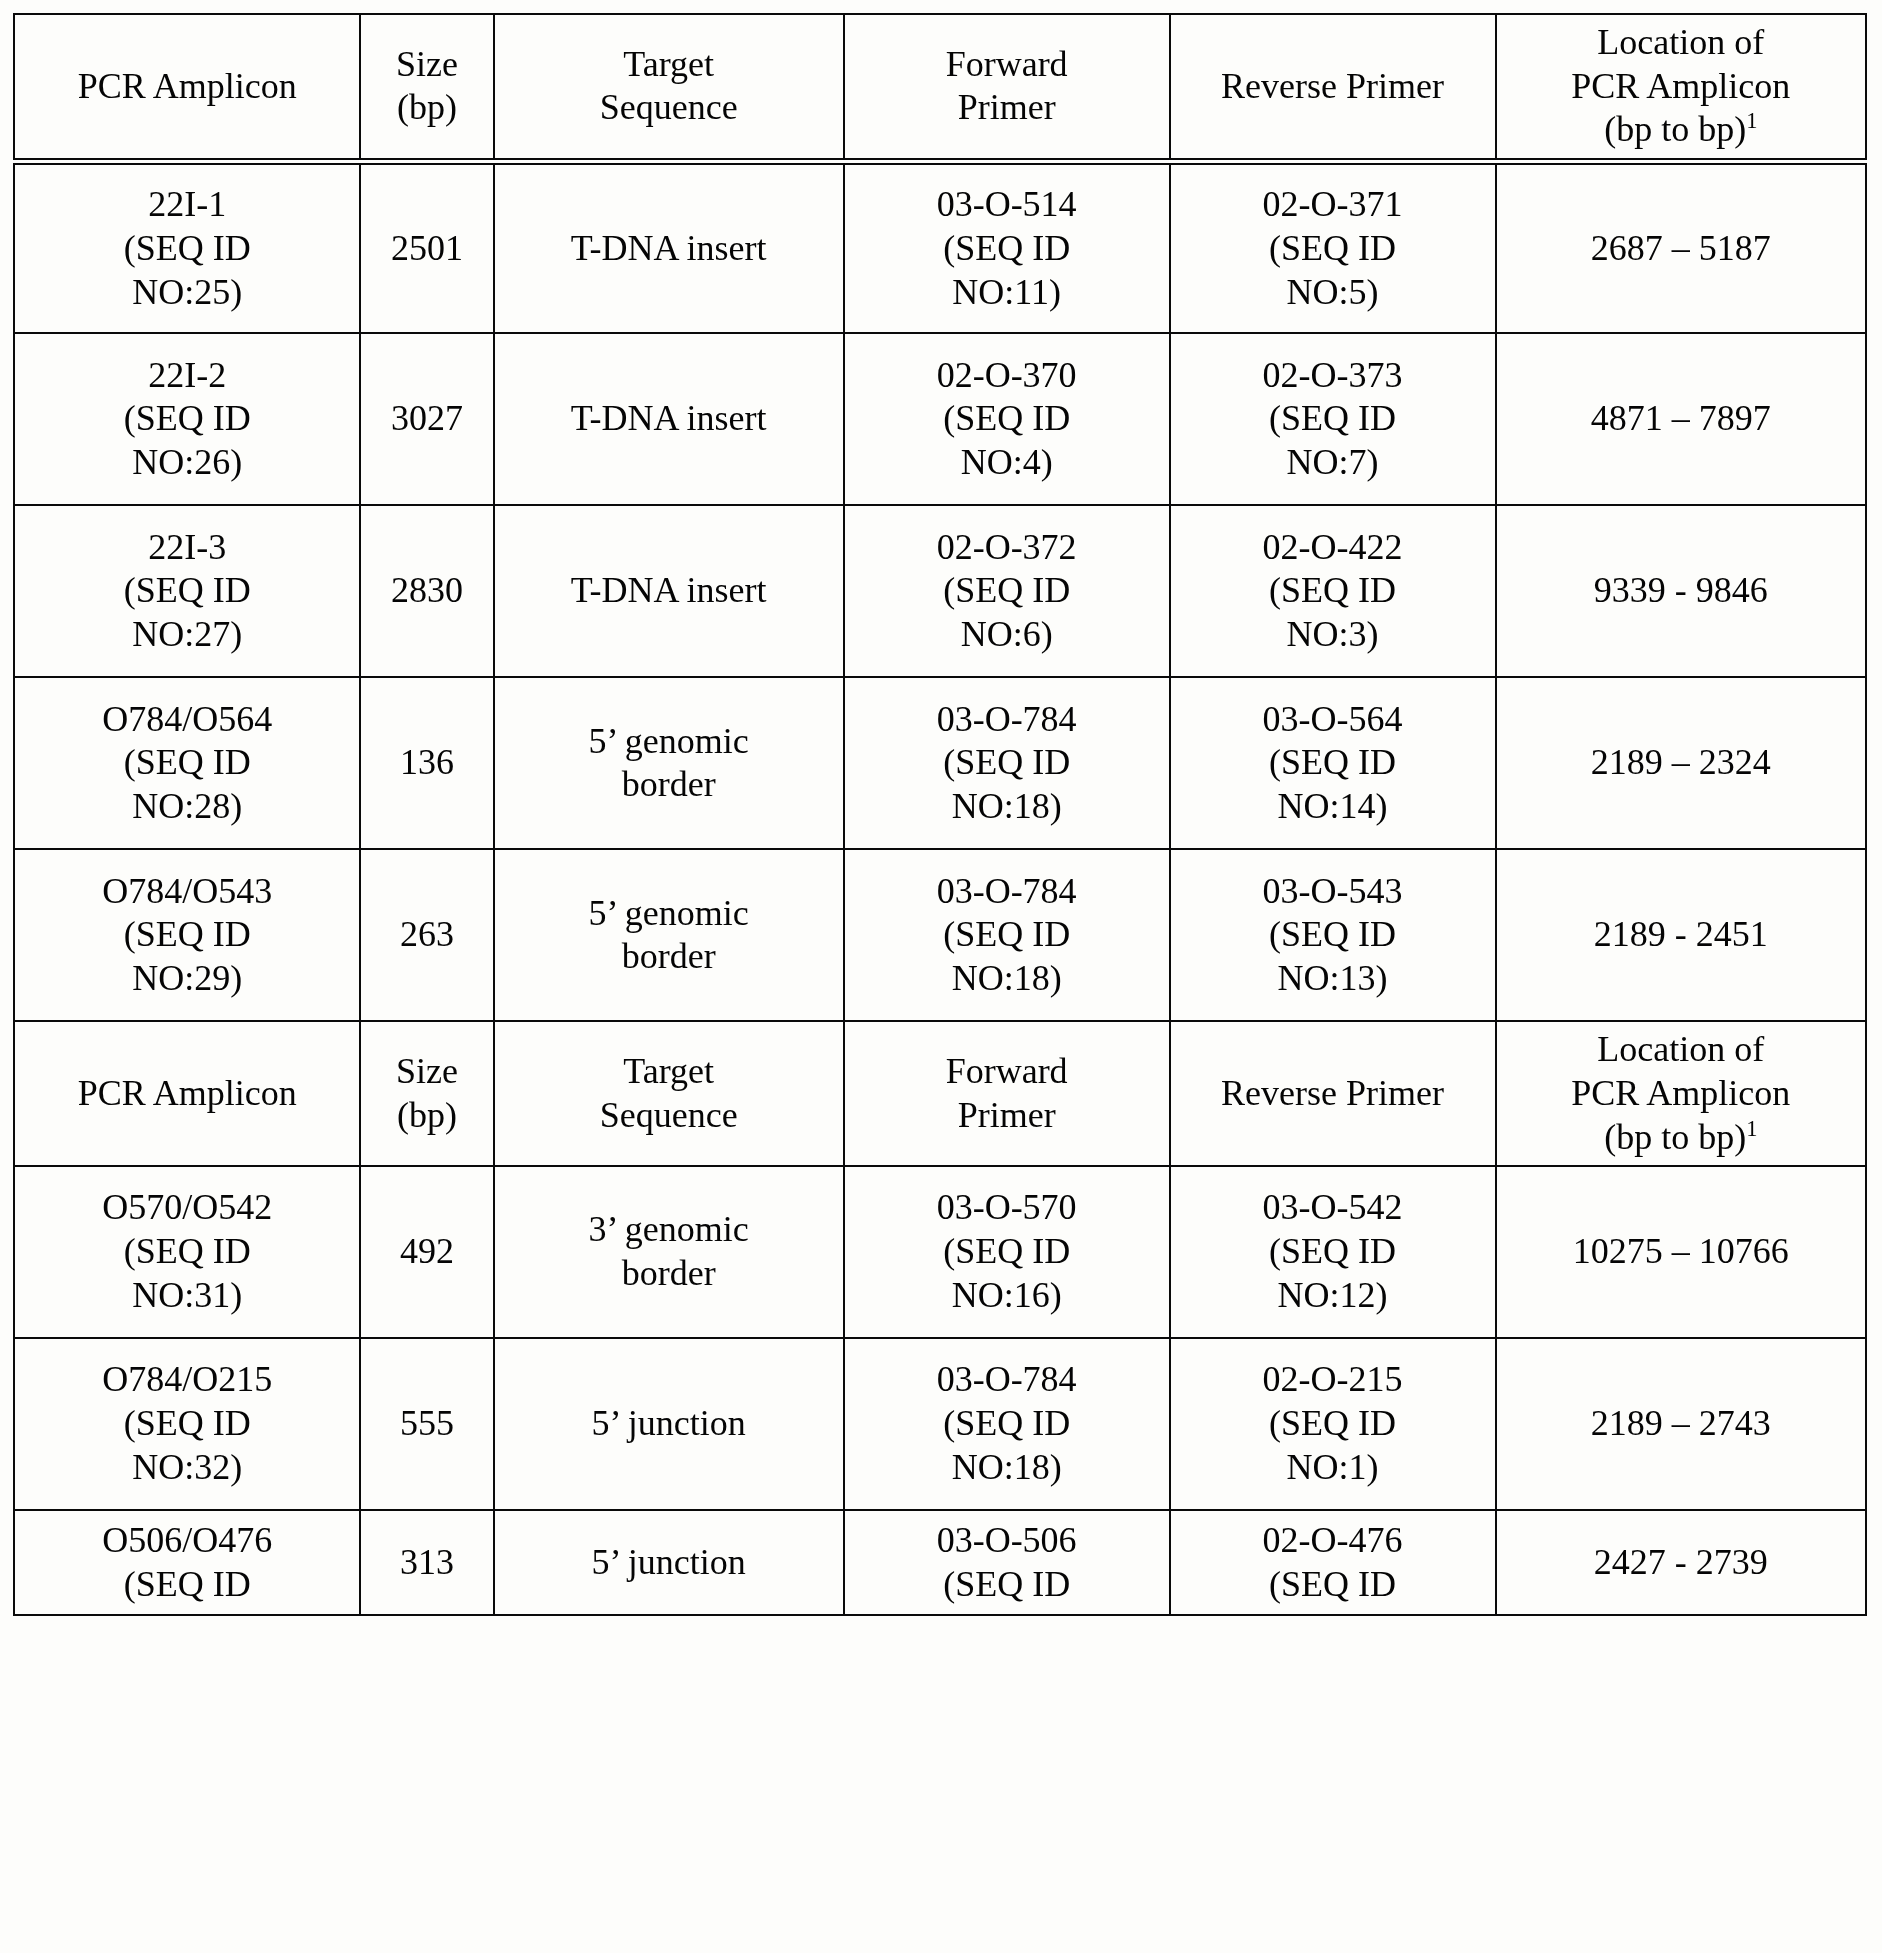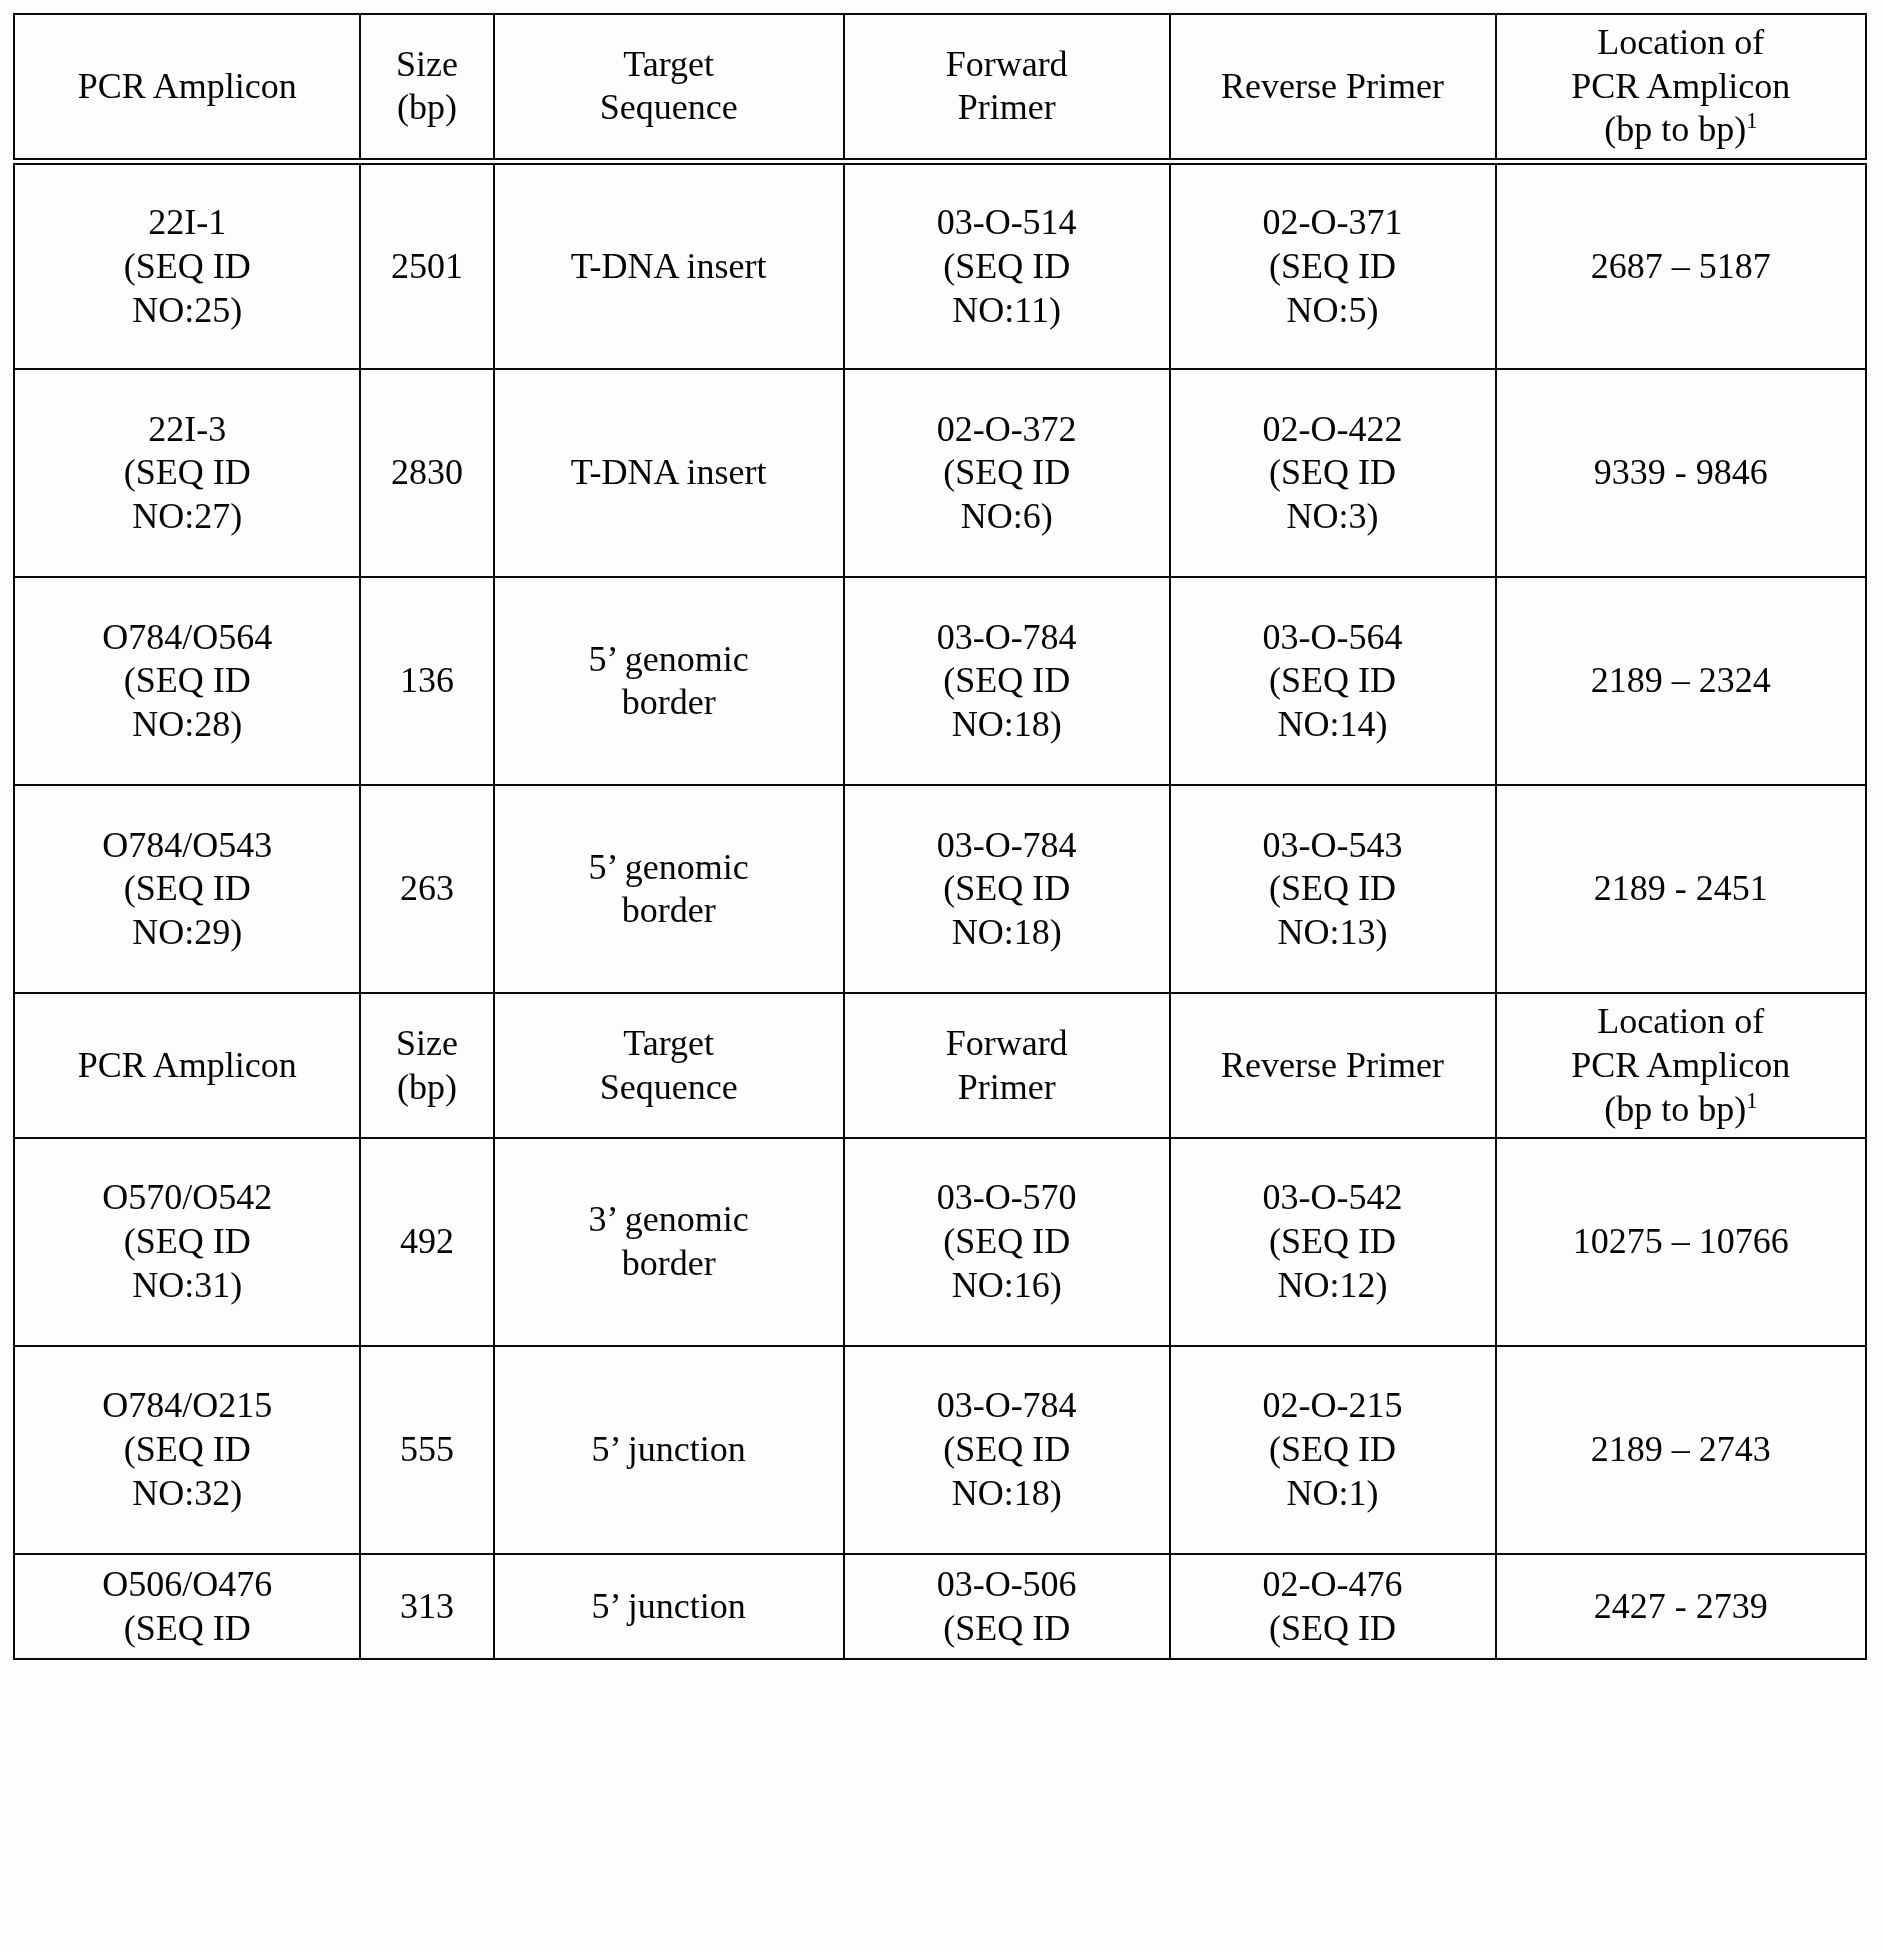--- a/index.html
+++ b/index.html
@@ -37,21 +37,21 @@
     vertical-align: middle;
     font-size: 36px;
     font-weight: normal;
     line-height: 1.22;
     white-space: pre-line;
     padding: 5.6px 7.5px;
     overflow: hidden;
   }
   tr.header-row th { height: 133px; }
   tr.header-row.first th { border-bottom: 7.5px double #0a0a0a; }
-  tr.data-row td { height: 208px; }
+  tr.data-row td { height: 172px; }
   tr.data-row.partial td { height: 105px; }
   sup.fn {
     font-size: 22.5px;
     line-height: 0;
     vertical-align: super;
   }
 </style>
 </head>
 <body>
 
@@ -89,20 +89,34 @@
       <td>T-DNA insert</td>
       <td>03-O-514
 (SEQ ID
 NO:11)</td>
       <td>02-O-371
 (SEQ ID
 NO:5)</td>
       <td>2687 – 5187</td>
     </tr>
     <tr class="data-row">
+      <td>22I-2
+(SEQ ID
+NO:26)</td>
+      <td>3027</td>
+      <td>T-DNA insert</td>
+      <td>02-O-370
+(SEQ ID
+NO:4)</td>
+      <td>02-O-373
+(SEQ ID
+NO:7)</td>
+      <td>4871 – 7897</td>
+    </tr>
+    <tr class="data-row">
       <td>22I-3
 (SEQ ID
 NO:27)</td>
       <td>2830</td>
       <td>T-DNA insert</td>
       <td>02-O-372
 (SEQ ID
 NO:6)</td>
       <td>02-O-422
 (SEQ ID

